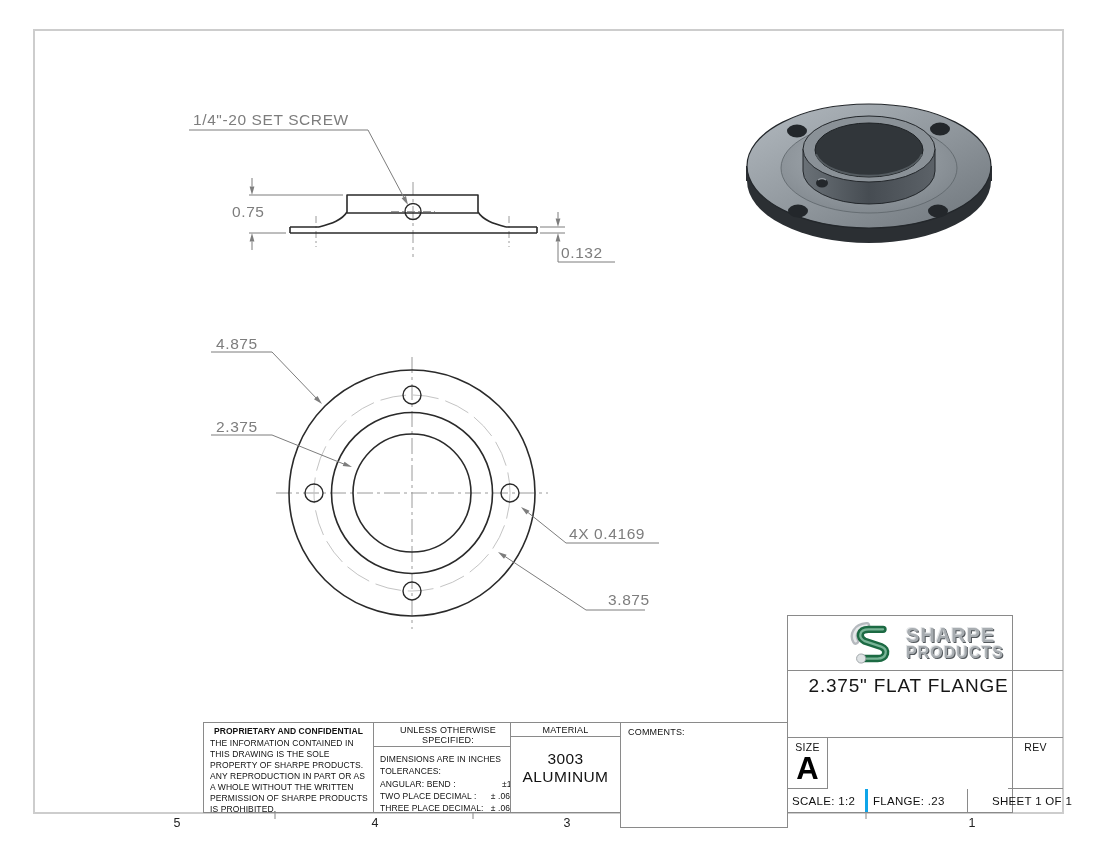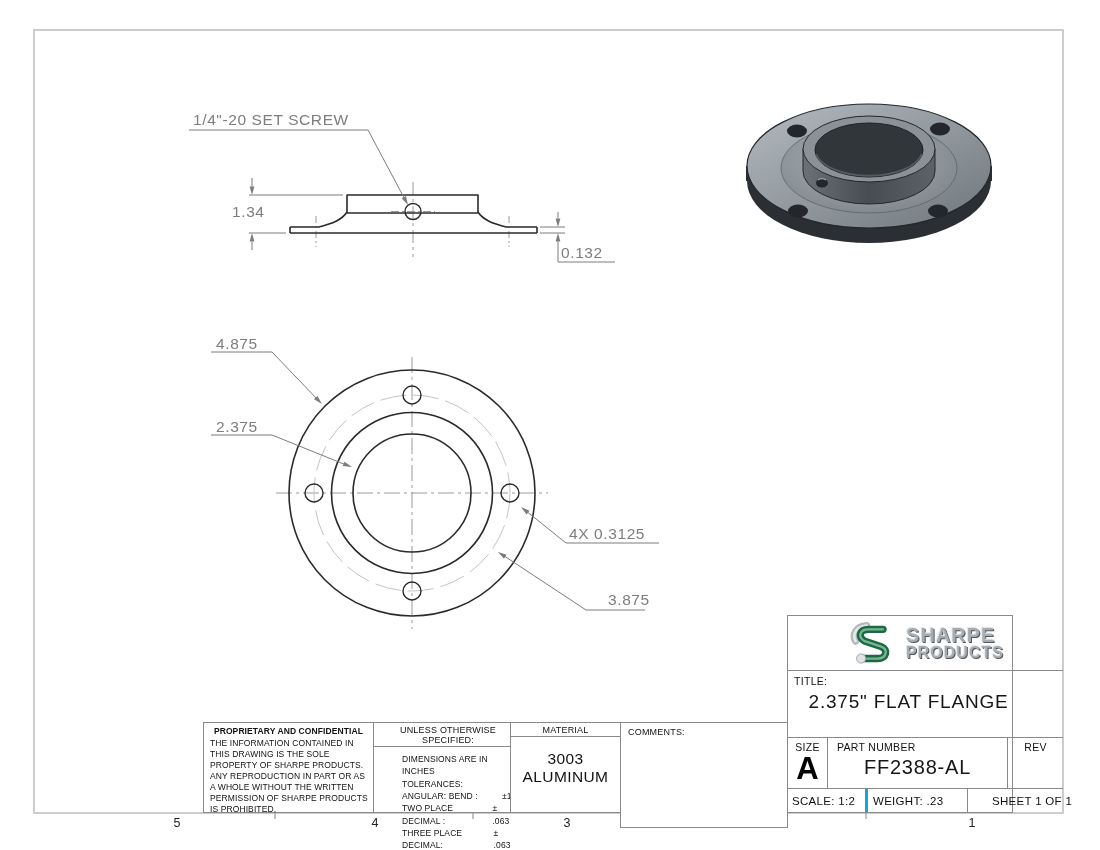--- a/index.html
+++ b/index.html
@@ -8,21 +8,21 @@
   #drawing-svg{position:absolute;left:0;top:0;}
   .abs{position:absolute;white-space:nowrap;}
   .dim{color:#7d7d7d;font-size:15.5px;letter-spacing:.6px;line-height:1;}
   .zone{color:#222;font-size:12.5px;width:14px;text-align:center;line-height:1;}
   
   .box{position:absolute;border:1px solid #8a8a8a;background:#fff;box-sizing:border-box;color:#111;}
   .box-head{font-size:9px;text-align:center;letter-spacing:.2px;padding:2px 0 1px 0;}
   .ruled{border-bottom:1px solid #8a8a8a;}
   .prop-head{font-size:8.5px;font-weight:700;text-align:center;padding:3px 2px 1px 2px;letter-spacing:.1px;}
   .prop-body{font-size:8.5px;line-height:1.3;padding:1px 5px 0 6px;letter-spacing:.1px;}
-  .tol-body{font-size:8.5px;line-height:1.45;padding:6px 4px 0 6px;letter-spacing:.1px;margin-left:22px;}
+  .tol-body{font-size:8.5px;line-height:1.45;padding:6px 4px 0 6px;letter-spacing:.1px;}
   .tol-row{display:flex;justify-content:space-between;padding-right:3px;}
   .mat-val{font-size:15.5px;text-align:center;line-height:1.15;margin-top:13px;letter-spacing:.4px;}
   .com-head{font-size:9px;padding:4px 0 0 7px;letter-spacing:.2px;}
   
   .tb-cell{position:absolute;box-sizing:border-box;color:#111;}
   .tb-label{font-size:10.5px;letter-spacing:.3px;}
   .logo-row{display:flex;align-items:center;justify-content:center;gap:7px;}
   .logo-text{display:flex;flex-direction:column;line-height:.95;}
   .logo-l1{font-size:20px;font-weight:800;letter-spacing:1px;color:#a7acb0;
            text-shadow:-1px -1px 0 #e3e5e7,1px 1px 0 #53585c;}
@@ -155,25 +155,25 @@
         <ellipse cx="-71" cy="45" rx="10" ry="6.5"></ellipse>
         <ellipse cx="69" cy="45" rx="10" ry="6.5"></ellipse>
       </g>
 
       <ellipse cx="-47" cy="17" rx="6" ry="4.5" fill="#23272b"></ellipse>
       <path d="M-51,14 A6,4.5 0 0 1 -43,14" fill="none" stroke="#9aa1a7" stroke-width="1.2"></path>
     </g>
   </svg>
 
   <div class="abs dim" style="left:193px;top:112px;">1/4"-20 SET SCREW</div>
-  <div class="abs dim" style="left:232px;top:204px;">1.34</div>
+  <div class="abs dim" style="left:232px;top:204px;">0.75</div>
   <div class="abs dim" style="left:561px;top:245px;">0.132</div>
   <div class="abs dim" style="left:216px;top:336px;">4.875</div>
   <div class="abs dim" style="left:216px;top:419px;">2.375</div>
-  <div class="abs dim" style="left:569px;top:526px;">4X 0.3125</div>
+  <div class="abs dim" style="left:569px;top:526px;">4X 0.4169</div>
   <div class="abs dim" style="left:608px;top:592px;">3.875</div>
 
   <div class="abs zone" style="left:170px;top:817px;">5</div>
   <div class="abs zone" style="left:368px;top:817px;">4</div>
   <div class="abs zone" style="left:560px;top:817px;">3</div>
   <div class="abs zone" style="left:757px;top:817px;">2</div>
   <div class="abs zone" style="left:965px;top:817px;">1</div>
 
   <div class="box" style="left:203px;top:722px;width:171px;height:91px;">
     <div class="prop-head">PROPRIETARY AND CONFIDENTIAL</div>
@@ -222,34 +222,29 @@
         <path d="M38,8 L22,8 C12,8 10,17 18,21 L36,27 C44,30 42,40 32,40 L15,40" fill="none" stroke="#79b497" stroke-width="2.5" stroke-linecap="round"></path>
         <circle cx="14" cy="40" r="5" fill="#dfe3e5" stroke="#9aa0a4" stroke-width="1"></circle>
       </svg>
       <div class="logo-text">
         <span class="logo-l1">SHARPE</span>
         <span class="logo-l2">PRODUCTS</span>
       </div>
     </div>
 
     <div class="tb-cell" style="left:0;top:55px;width:275px;height:67px;border-bottom:1px solid #8a8a8a;">
-      <div class="tb-label" style="padding:4px 0 0 6px;">TITLE:</div>
       <div class="title-main" style="padding-right:34px;margin-top:4px;">2.375" FLAT FLANGE</div>
     </div>
 
     <div class="tb-cell" style="left:0;top:122px;width:40px;height:51px;border-bottom:1px solid #8a8a8a;border-right:1px solid #8a8a8a;">
       <div class="tb-label" style="text-align:center;padding-top:3px;">SIZE</div>
       <div class="size-a">A</div>
     </div>
-    <div class="tb-cell" style="left:40px;top:122px;width:180px;height:51px;border-bottom:1px solid #8a8a8a;border-right:1px solid #8a8a8a;">
-      <div class="tb-label" style="padding:3px 0 0 9px;">PART NUMBER</div>
-      <div class="partnum" style="margin-top:3px;">FF2388-AL</div>
-    </div>
     <div class="tb-cell" style="left:220px;top:122px;width:55px;height:51px;border-bottom:1px solid #8a8a8a;">
       <div class="tb-label" style="text-align:center;padding-top:3px;">REV</div>
     </div>
 
     <div class="tb-cell tb-small" style="left:0;top:173px;width:80px;height:23px;border-right:3px solid #0ea5e9;display:flex;align-items:center;padding-left:4px;">SCALE: 1:2</div>
-    <div class="tb-cell tb-small" style="left:80px;top:173px;width:100px;height:23px;border-right:1px solid #8a8a8a;display:flex;align-items:center;padding-left:5px;">WEIGHT: .23</div>
+    <div class="tb-cell tb-small" style="left:80px;top:173px;width:100px;height:23px;border-right:1px solid #8a8a8a;display:flex;align-items:center;padding-left:5px;">FLANGE: .23</div>
     <div class="tb-cell tb-small" style="left:180px;top:173px;width:95px;height:23px;display:flex;align-items:center;padding-left:8px;margin-left:16px;">SHEET 1 OF 1</div>
   </div>
 
 </div>
 
 </body></html>

